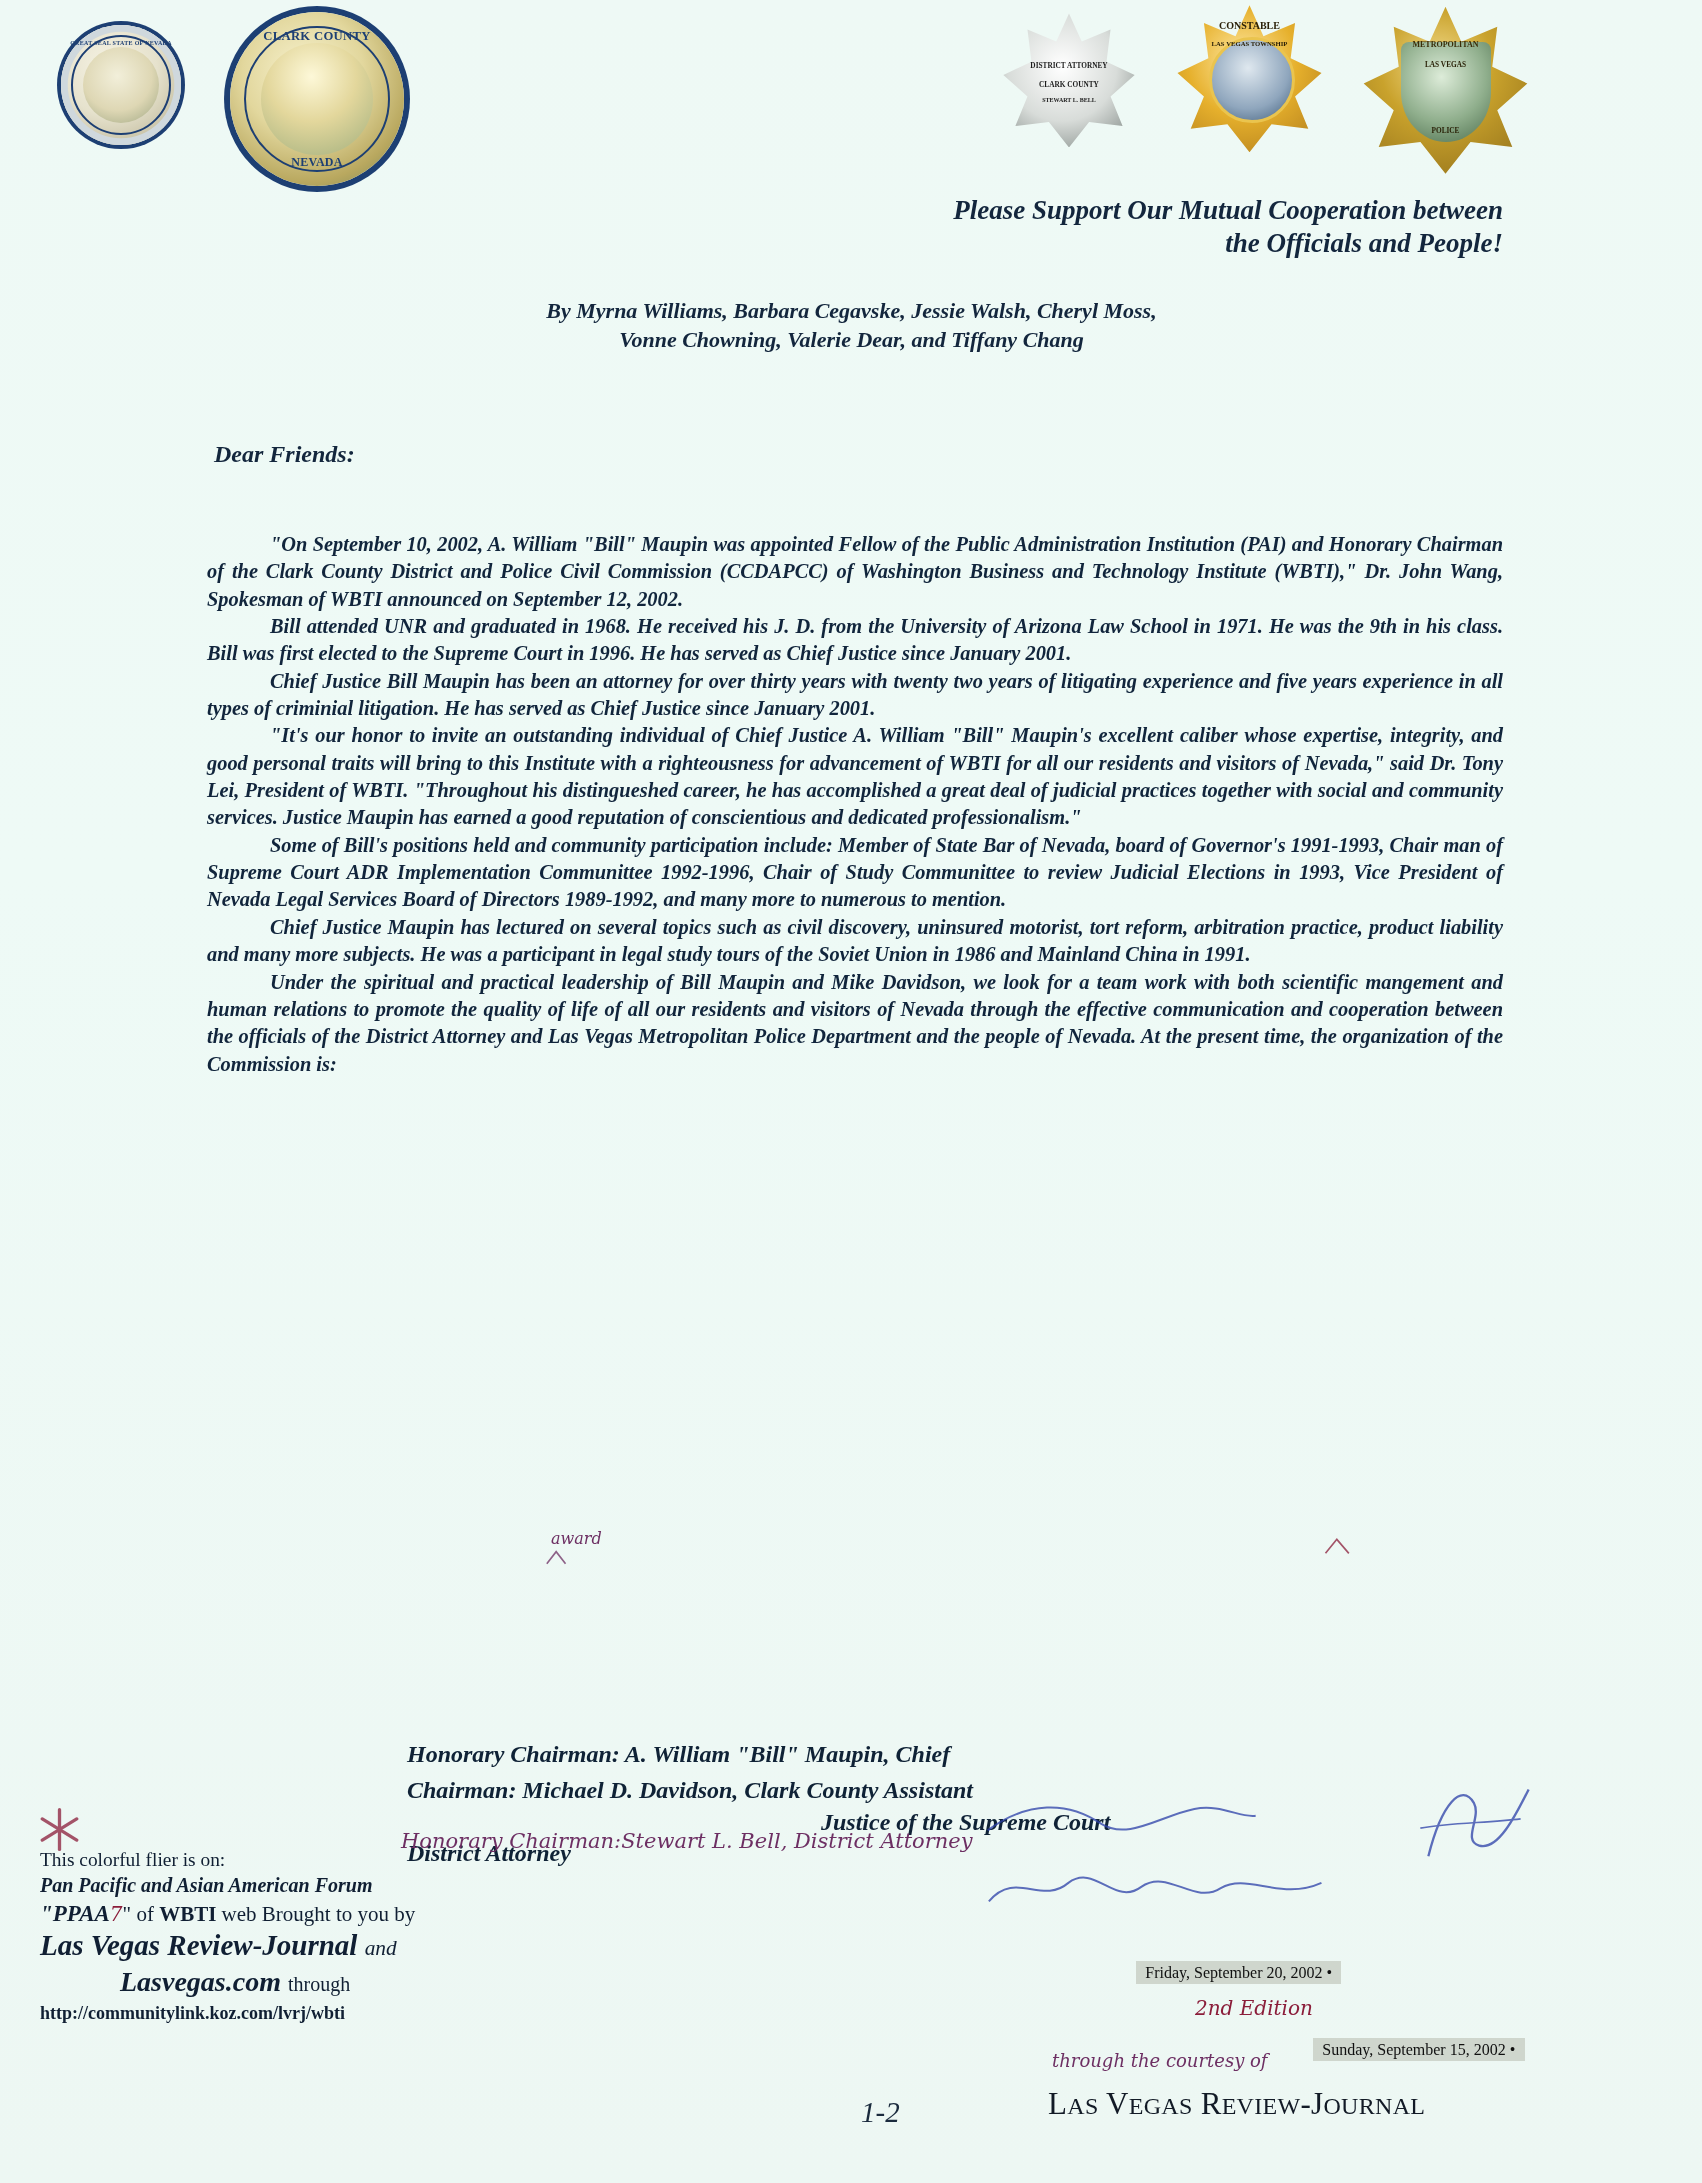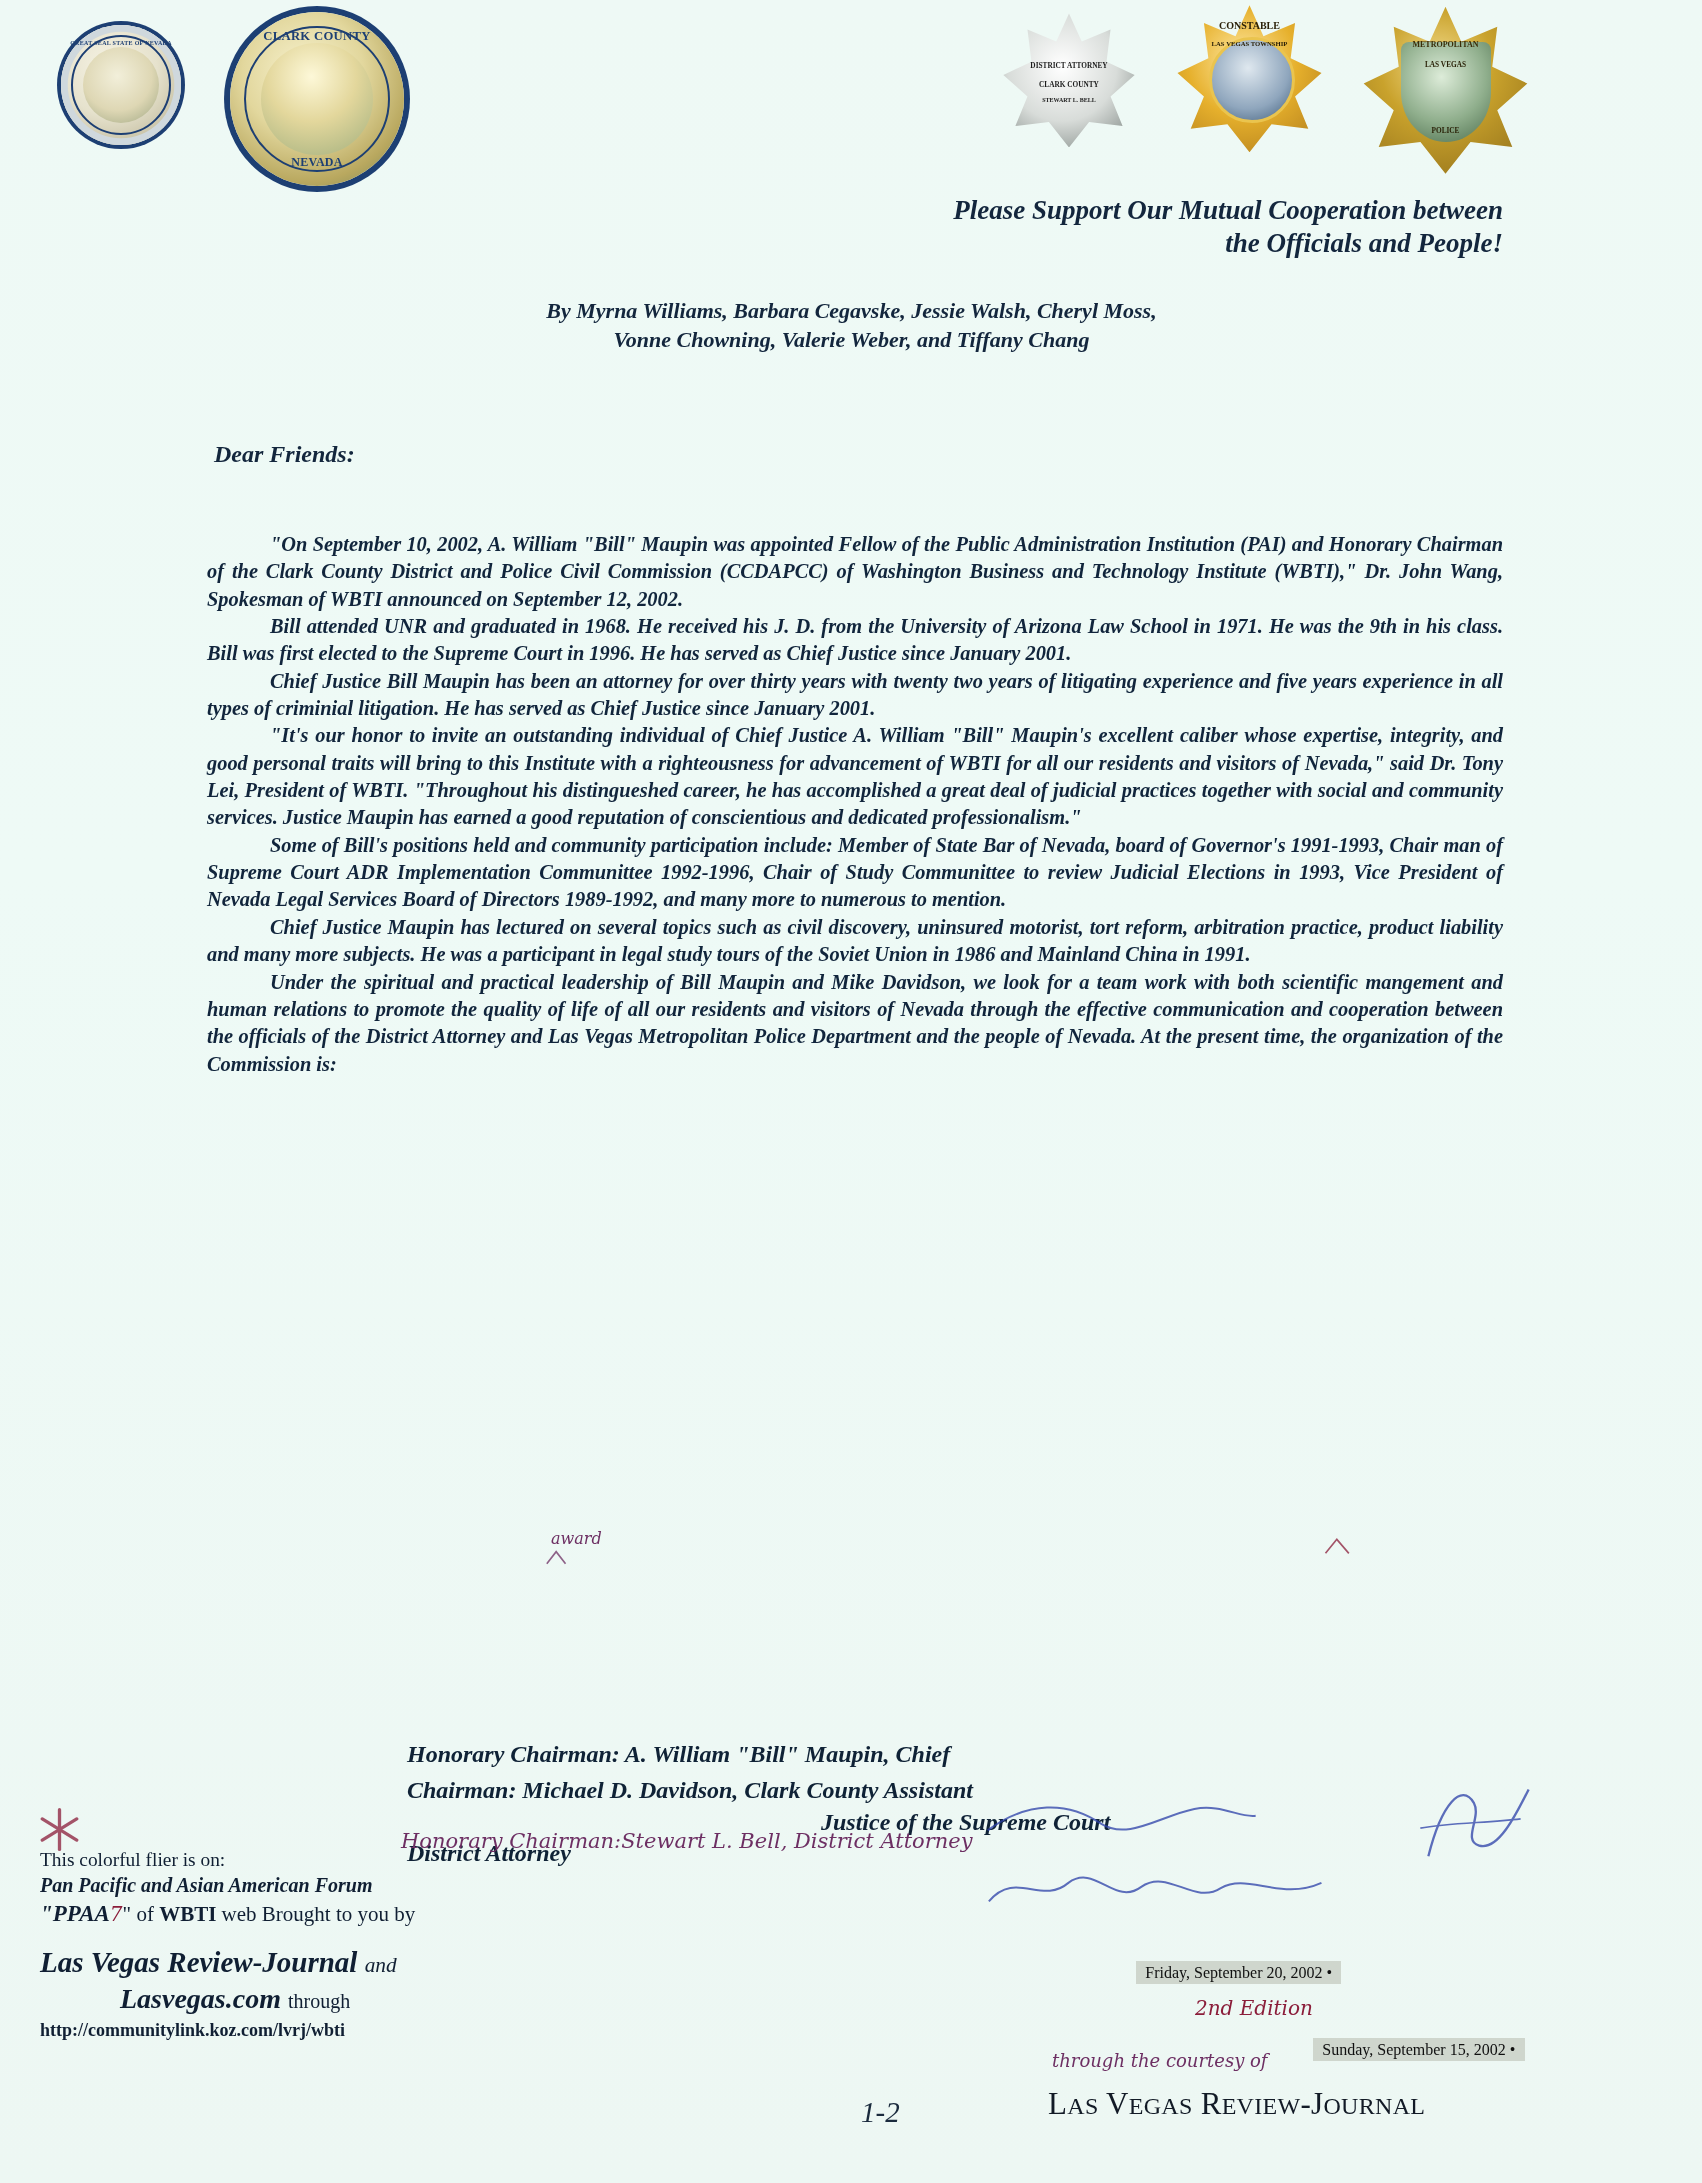--- a/index.html
+++ b/index.html
@@ -85,21 +85,21 @@
     font-style:italic;font-weight:bold;
     font-size:24px;line-height:1.3;
     color:#0f2236;
   }
   
   .footer-left{position:absolute;left:40px;top:1849px;width:634px;color:#101f33;}
   .fl1{font-size:19.4px;}
   .fl2{font-size:20px;font-style:italic;font-weight:bold;margin-top:2.7px;}
   .fl3{font-size:21px;margin-top:4px;}
   .fl3 b{font-weight:bold;}
-  .fl4{font-size:29px;font-weight:bold;font-style:italic;margin-top:19px;}
+  .fl4{font-size:29px;font-weight:bold;font-style:italic;margin-top:2px;}
   .fl4 .and{font-size:21.4px;font-style:italic;font-weight:normal;}
   .fl5{font-size:28px;font-weight:bold;font-style:italic;margin-top:4px;padding-left:80px;}
   .fl5 .through{font-size:20px;font-weight:normal;font-style:normal;}
   .fl6{font-size:18px;font-weight:bold;margin-top:5.3px;}
   .pagenum{
     position:absolute;left:861px;top:2096px;
     font-size:29px;font-style:italic;color:#1a2a3d;
   }
   
   .np-date{
@@ -173,21 +173,21 @@
     <div class="badge-label" style="top:119px;font-size:7.3px;color:#2a2208;">POLICE</div>
   </div>
 
   <div class="title" style="left:200px;right:200px;top:194px;">
     <div>Please Support Our Mutual Cooperation between</div>
     <div>the Officials and People!</div>
   </div>
 
   <div class="byline" style="left:200px;right:200px;top:297px;">
     <div>By  Myrna Williams, Barbara Cegavske, Jessie Walsh, Cheryl Moss,</div>
-    <div>Vonne Chowning, Valerie Weber, and Tiffany Chang</div>
+    <div>Vonne Chowning, Valerie Dear, and Tiffany Chang</div>
   </div>
 
   <div class="salutation" style="left:214px;top:441px;">Dear Friends:</div>
 
   <div class="body">
     <p>"On September 10, 2002,  A.  William  "Bill"  Maupin was appointed  Fellow  of the Public Administration Institution (PAI) and Honorary Chairman of the Clark County District and Police  Civil Commission (CCDAPCC) of Washington Business and Technology Institute (WBTI),"  Dr. John Wang,  Spokesman  of  WBTI  announced  on September 12, 2002.</p>
     <p>Bill attended  UNR and graduated in 1968.       He received his J. D.  from the University of Arizona Law School in 1971.  He  was the  9th in his class.        Bill    was   first elected to the Supreme Court  in 1996.    He has served as Chief Justice  since   January 2001.</p>
     <p>Chief Justice Bill Maupin  has  been an attorney for over  thirty  years with twenty two years of litigating experience and  five years experience in all types of criminial litigation.        He has served as Chief Justice  since   January  2001.</p>
     <p>"It's our honor  to invite  an outstanding  individual  of  Chief Justice  A.  William "Bill"  Maupin's  excellent  caliber  whose  expertise, integrity, and good personal traits will bring  to this Institute with a righteousness for advancement of WBTI  for  all  our residents and visitors  of  Nevada," said  Dr. Tony Lei,  President  of  WBTI.             "Throughout his distingueshed  career,  he has accomplished a great deal of judicial practices together with social and community  services.             Justice  Maupin has earned a good reputation of conscientious and dedicated professionalism."</p>
     <p>Some of Bill's positions held and  community participation include:  Member of State Bar of Nevada,  board of Governor's 1991-1993, Chair man of Supreme Court  ADR Implementation Communittee 1992-1996,  Chair of Study Communittee to review Judicial Elections  in 1993,  Vice President of Nevada Legal  Services Board of Directors 1989-1992, and many more to numerous to mention.</p>

